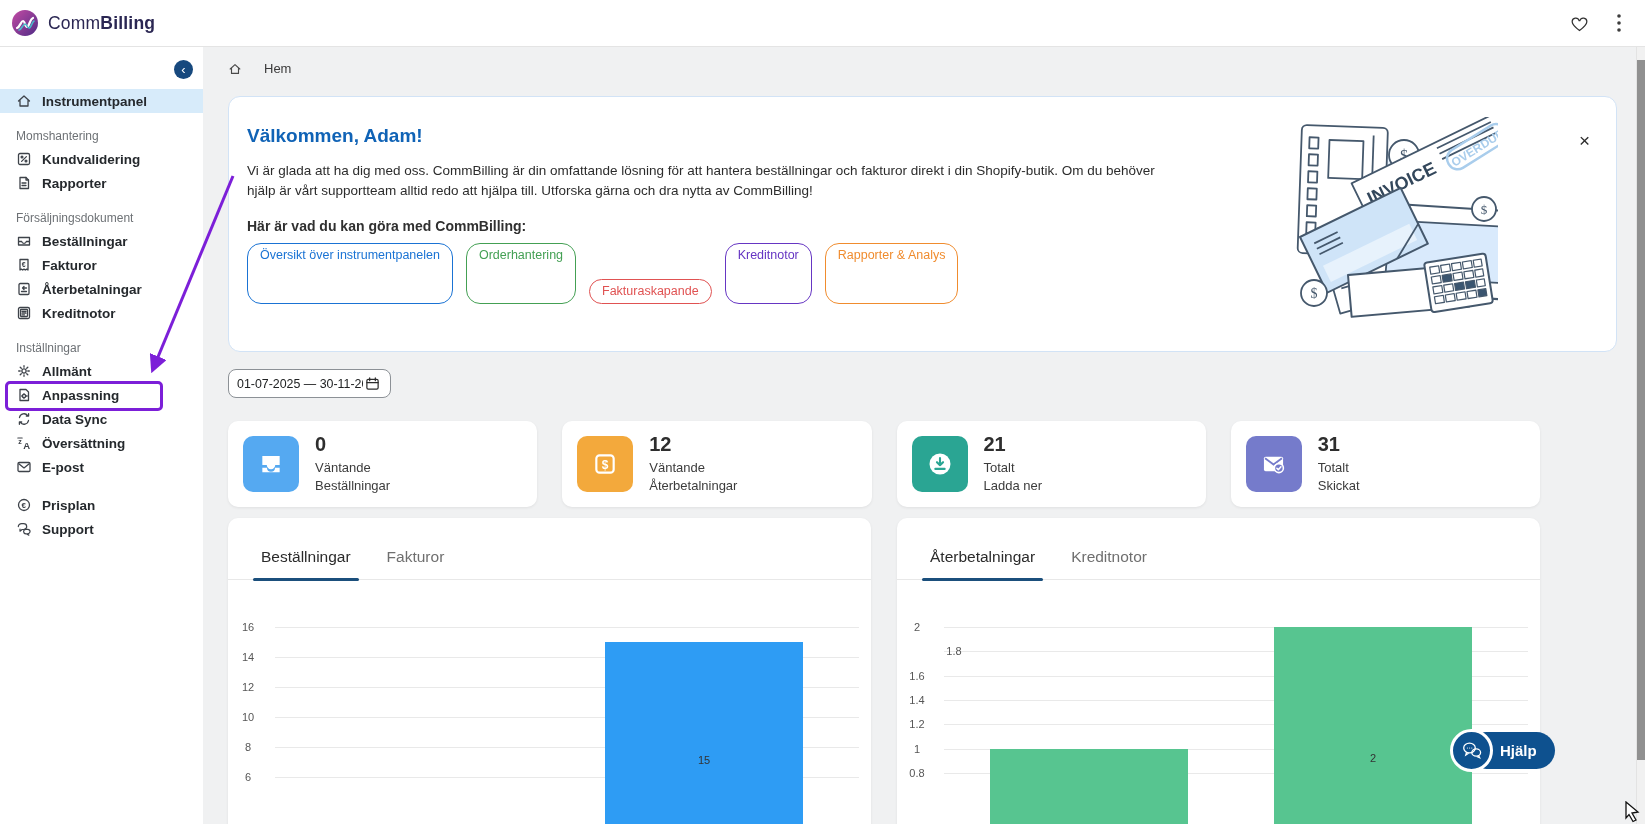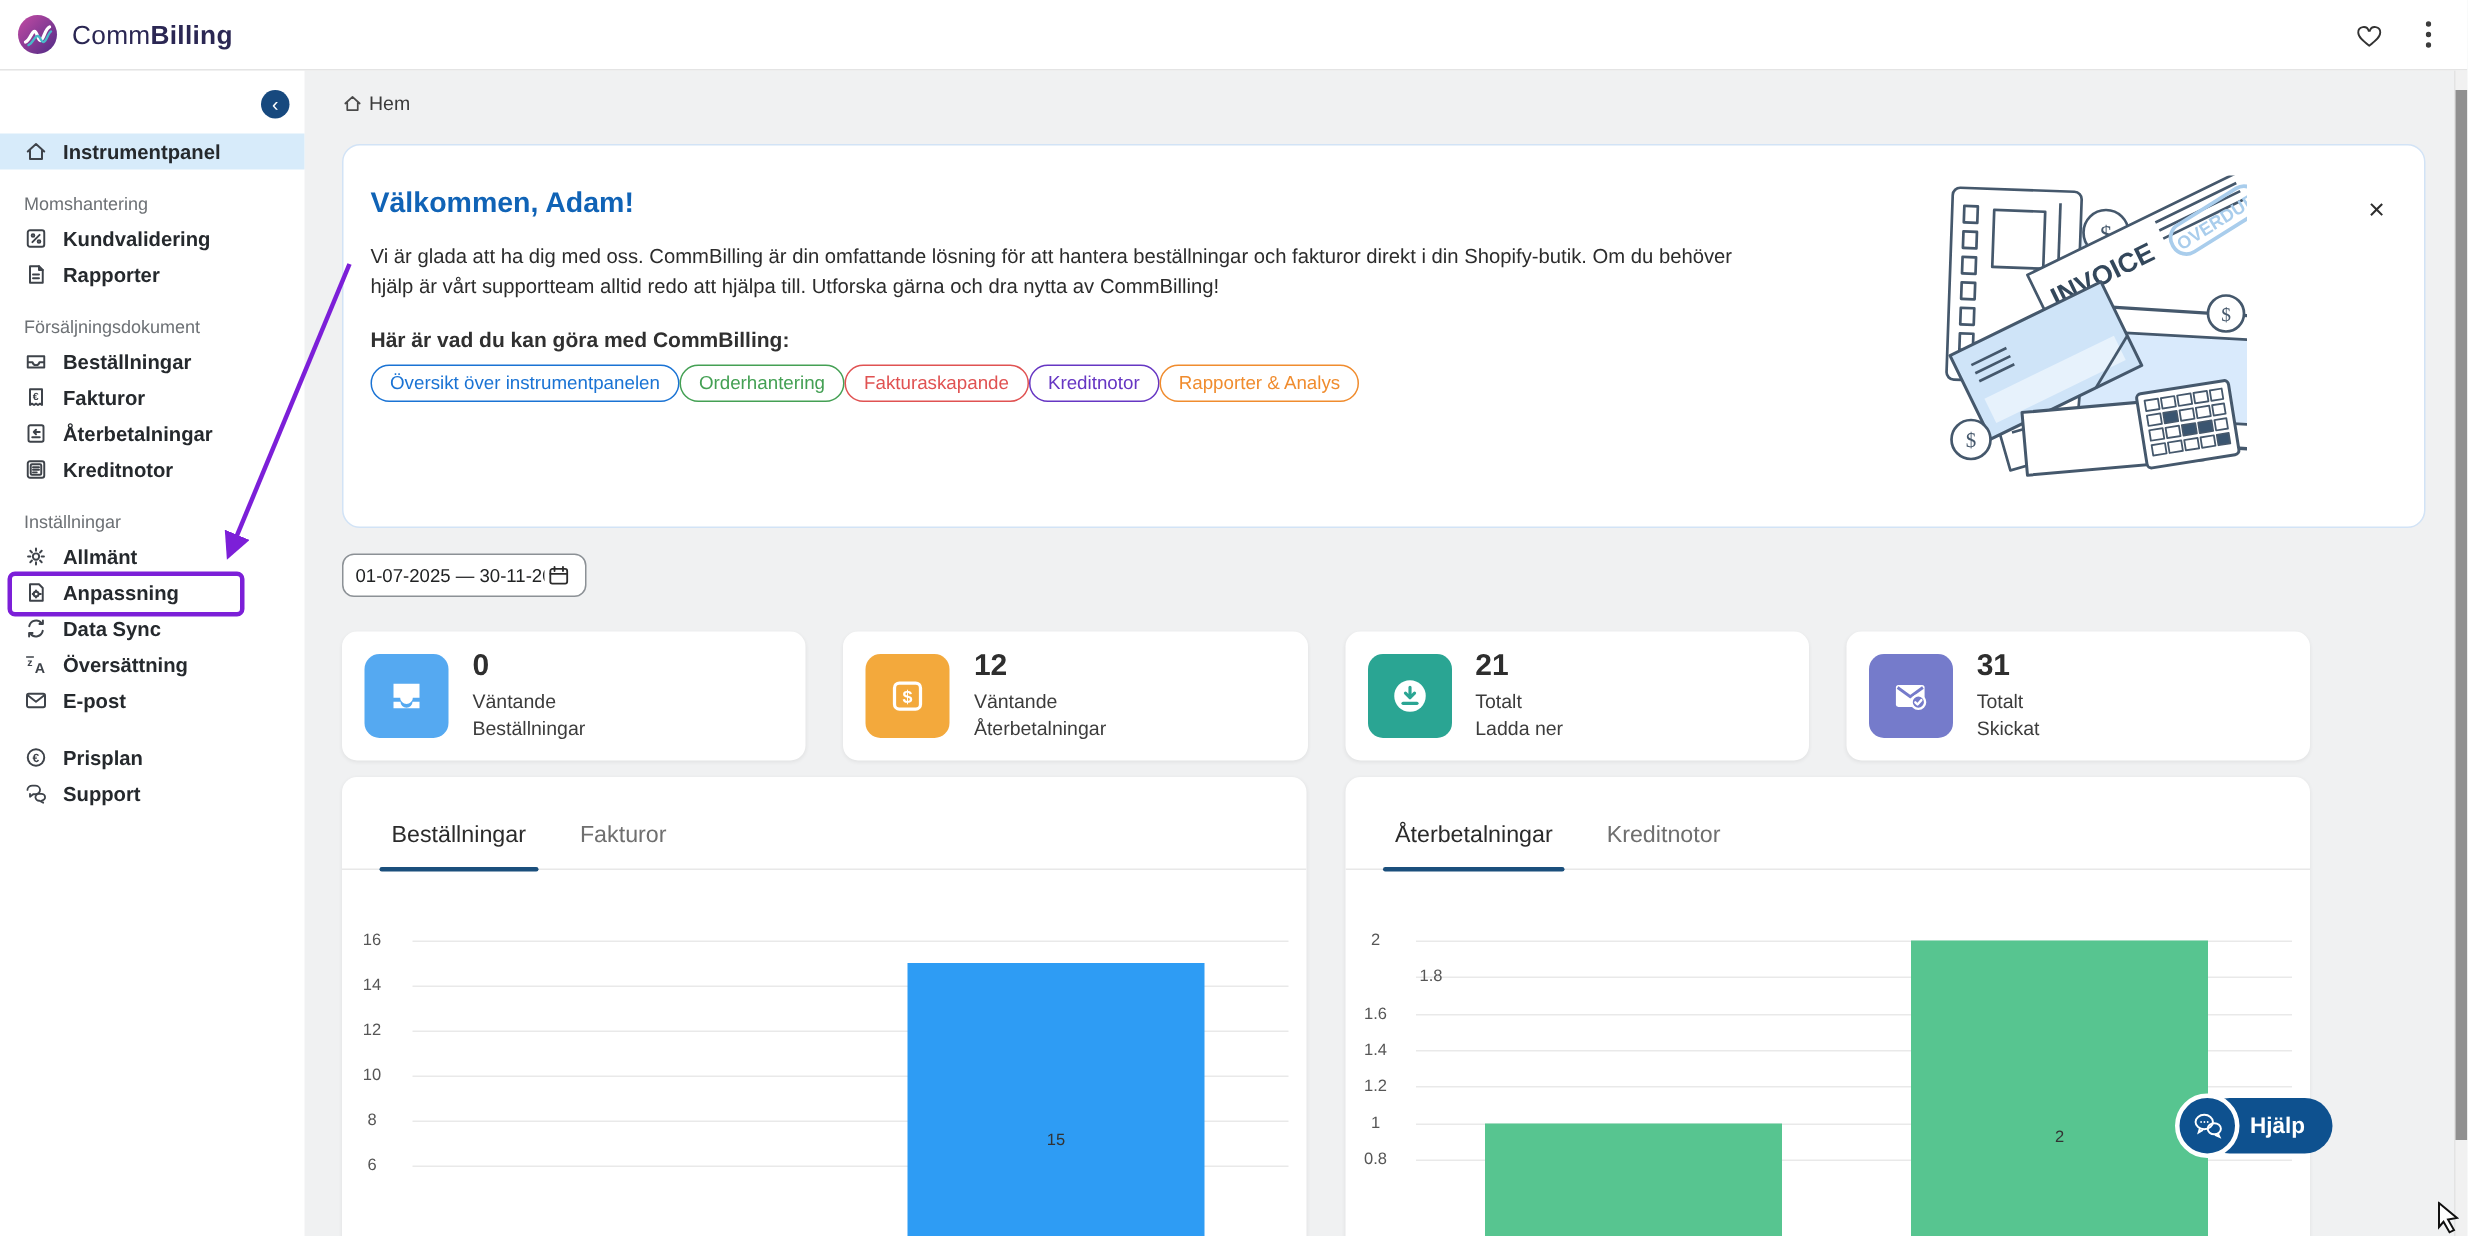--- a/index.html
+++ b/index.html
@@ -22,29 +22,29 @@
   .nav{padding-top:42px}
   .nav-item{display:flex;align-items:center;gap:10px;height:24px;padding-left:16px;
     font-size:13.5px;font-weight:600;color:#25292d;cursor:pointer;white-space:nowrap}
   .nav-item.active{background:#d7ebfa}
   .nav-item svg{flex:0 0 auto}
   .nav-section{font-size:12px;color:#6d7175;padding:0 0 0 16px;margin-top:12px;height:22px;line-height:22px;font-weight:400}
   .nav-gap{height:14px}
 
   
   .main{position:absolute;left:203px;top:47px;right:0;bottom:0;background:#f0f1f2}
-  .breadcrumb{position:absolute;left:25px;top:14px;display:flex;align-items:center;gap:4px;
+  .breadcrumb{position:absolute;left:25px;top:14px;display:flex;align-items:center;gap:22px;
     font-size:13px;color:#3a3a3a;cursor:pointer}
 
   .banner{position:absolute;left:25px;top:49px;width:1389px;height:256px;background:#fff;
     border:1px solid #d2e3f6;border-radius:12px}
   .banner-title{position:absolute;left:18px;top:28px;font-size:19px;font-weight:700;color:#1063b6}
   .banner-body{position:absolute;left:18px;top:64px;width:935px;font-size:13.5px;line-height:1.5;color:#2c2c2c}
   .banner-sub{position:absolute;left:18px;top:121px;font-size:14px;font-weight:700;color:#303030}
-  .tag-row{position:absolute;left:18px;top:146px;display:flex;}
+  .tag-row{position:absolute;left:18px;top:146px;display:flex;gap:13px}
   .tag{border:1px solid;border-radius:14px;padding:4px 12px 5px;font-size:12.5px;background:#fff;
     white-space:nowrap;cursor:pointer}
   .banner-close{position:absolute;right:26px;top:34px;background:none;border:none;font-size:19px;
     color:#2e2e2e;cursor:pointer;line-height:1}
   .illustration{position:absolute;right:118px;top:20px}
 
   .datepicker{position:absolute;left:25px;top:322px;width:163px;height:29px;background:#fff;
     border:1px solid #8c9196;border-radius:8px;display:flex;align-items:center;padding:0 8px;cursor:pointer}
   .datepicker .dpv{font-size:12.4px;color:#202223;white-space:nowrap;overflow:hidden;width:126px}
   .datepicker svg{margin-left:2px;flex:0 0 auto}
@@ -247,21 +247,21 @@
       <span>Hem</span>
     </div>
 
     <section class="banner">
       <h1 class="banner-title">Välkommen, Adam!</h1>
       <p class="banner-body">Vi är glada att ha dig med oss. CommBilling är din omfattande lösning för att hantera beställningar och fakturor direkt i din Shopify-butik. Om du behöver hjälp är vårt supportteam alltid redo att hjälpa till. Utforska gärna och dra nytta av CommBilling!</p>
       <div class="banner-sub">Här är vad du kan göra med CommBilling:</div>
       <div class="tag-row">
         <span class="tag" style="color: rgb(26, 115, 212); border-color: rgb(26, 115, 212);">Översikt över instrumentpanelen</span>
         <span class="tag" style="color: rgb(68, 160, 84); border-color: rgb(68, 160, 84);">Orderhantering</span>
-        <span class="tag" style="color: rgb(224, 82, 82); border-color: rgb(224, 82, 82);">Fakturaskapande</span>
+        <span class="tag" style="color: rgb(224, 82, 82); border-color: rgb(224, 82, 82); margin-top: 36px;">Fakturaskapande</span>
         <span class="tag" style="color: rgb(102, 54, 195); border-color: rgb(102, 54, 195);">Kreditnotor</span>
         <span class="tag" style="color: rgb(240, 140, 46); border-color: rgb(240, 140, 46);">Rapporter &amp; Analys</span>
       </div>
       <button class="banner-close">×</button>
 
       <svg class="illustration" width="212" height="212" viewBox="0 0 212 212" fill="none" stroke="#45586c" stroke-width="1.8" stroke-linejoin="round">
         <circle cx="102" cy="112" r="80" fill="#e7f1fb" stroke="none"></circle>
         <g transform="translate(16,8) rotate(2)">
           <rect x="0" y="0" width="86" height="128" rx="5" fill="#fff"></rect>
           <rect x="8" y="12" width="9" height="11" fill="#fff"></rect>

